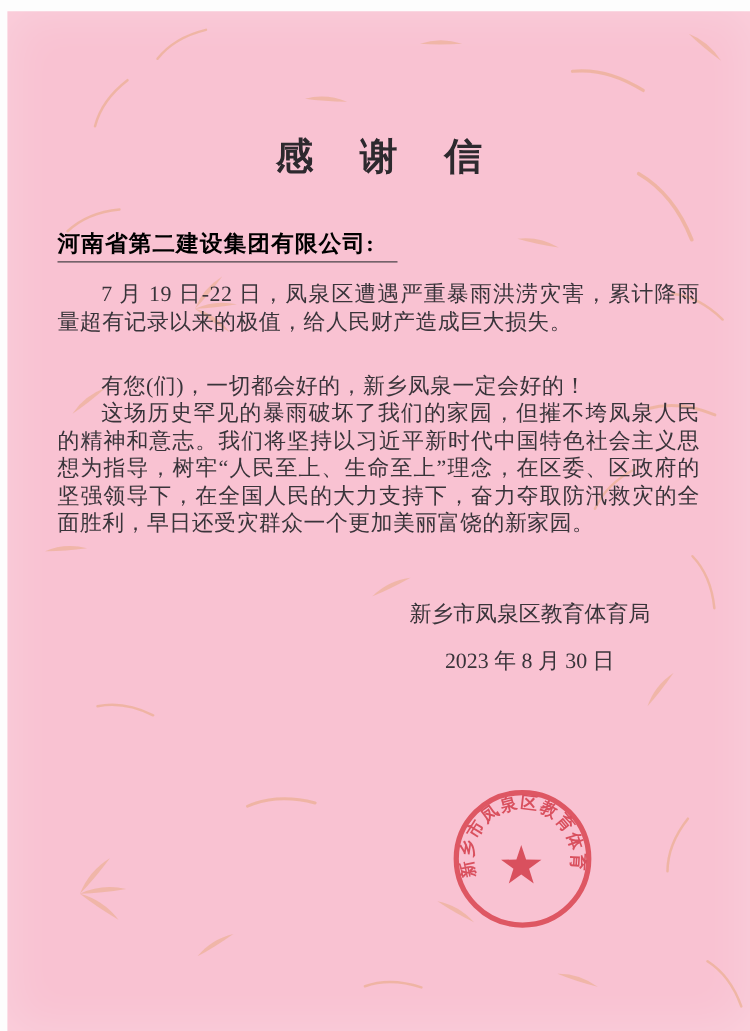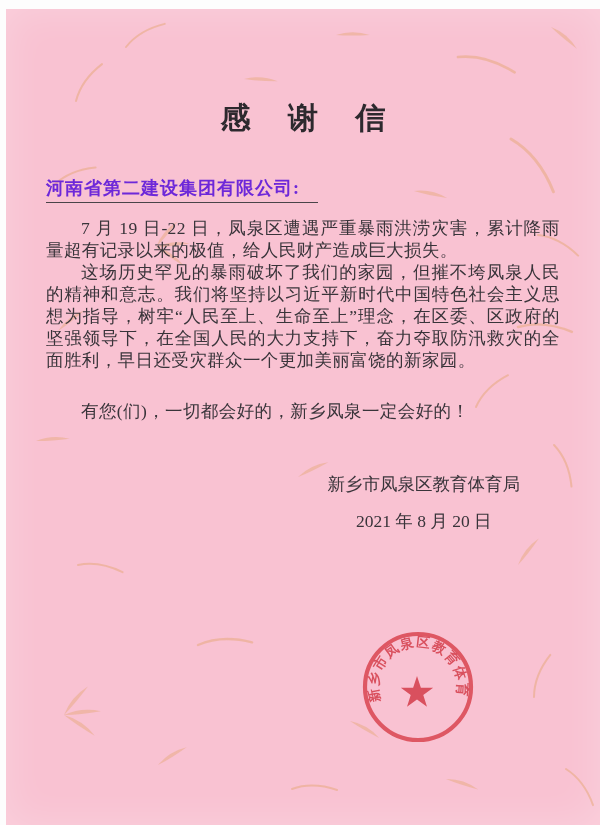--- a/index.html
+++ b/index.html
@@ -16,28 +16,28 @@
   }
   .texture{position:absolute;left:0;top:0;width:594px;height:816px;pointer-events:none;}
   .texture .ln{fill:none;stroke:#e7aa7d;stroke-width:2;stroke-linecap:round;opacity:.55;}
   .texture .lf{fill:#e7aa7d;opacity:.5;}
   .content{
     position:absolute;left:0;top:0;right:0;
     padding:88px 40px 0 40px;
     color:#39343a;
   }
   .title{
-    margin:1px;text-align:center;
+    margin:8px;text-align:center;
     font-size:30px;font-weight:700;letter-spacing:15px;
     color:#2d292e;text-indent:15px;
   }
   .salutation-row{margin-top:37px;font-size:18px;}
   .salutation{
     display:inline-block;font-weight:600;letter-spacing:1px;
-    border-bottom:1.6px solid #4a4449;padding:0 18px 2px 0;color:#6d28d9;
+    border-bottom:1.6px solid #4a4449;padding:0 18px 2px 0;color:#000000;
   }
   p.para{
     margin:0;font-size:17.5px;line-height:22px;
     text-align:justify;text-indent:2em;letter-spacing:.4px;
   }
   p.para.first{margin-top:14px;}
   p.para.closing{margin-top:29px;}
   .sigblock{
     margin:44px 40px 0 auto;width:max-content;
     text-align:center;font-size:17.5px;line-height:37px;color:#39343a;
@@ -98,26 +98,26 @@
     </svg>
 
     <div class="content">
       <h1 class="title">感 谢 信</h1>
 
       <div class="salutation-row">
         <span class="salutation">河南省第二建设集团有限公司:</span>
       </div>
 
       <p class="para first">7 月 19 日-22 日，凤泉区遭遇严重暴雨洪涝灾害，累计降雨量超有记录以来的极值，给人民财产造成巨大损失。</p>
+      <p class="para closing">有您(们)，一切都会好的，新乡凤泉一定会好的！</p>
       <p class="para">这场历史罕见的暴雨破坏了我们的家园，但摧不垮凤泉人民的精神和意志。我们将坚持以习近平新时代中国特色社会主义思想为指导，树牢“人民至上、生命至上”理念，在区委、区政府的坚强领导下，在全国人民的大力支持下，奋力夺取防汛救灾的全面胜利，早日还受灾群众一个更加美丽富饶的新家园。</p>
-      <p class="para closing">有您(们)，一切都会好的，新乡凤泉一定会好的！</p>
 
       <div class="sigblock">
         <div>新乡市凤泉区教育体育局</div>
-        <div>2021 年 8 月 20 日</div>
+        <div>2023 年 8 月 30 日</div>
       </div>
     </div>
 
     <svg class="seal" viewBox="-85 -85 170 170" aria-hidden="true">
       <circle class="seal-ring" cx="0" cy="0" r="53"></circle>
       <path class="seal-star" transform="translate(-1,6)" d="M 0 -17 L 3.88 -5.34 L 16.17 -5.25 L 6.28 2.04 L 9.99 13.75 L 0 6.6 L -9.99 13.75 L -6.28 2.04 L -16.17 -5.25 L -3.88 -5.34 Z"></path>
       <path id="sealArc" d="M -37 15 A 40 40 0 1 1 37 15" fill="none"></path>
       <text class="seal-text">
         <textPath href="#sealArc" startOffset="1" textLength="164">新乡市凤泉区教育体育局</textPath>
       </text>

